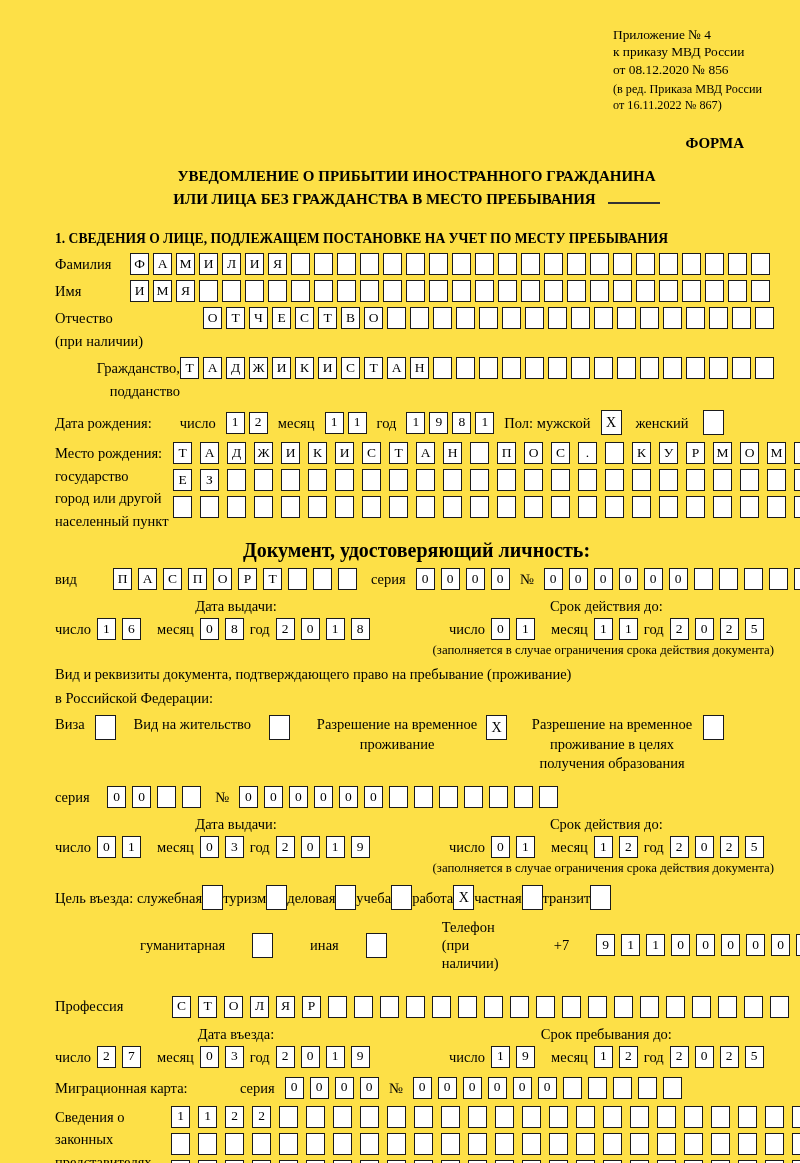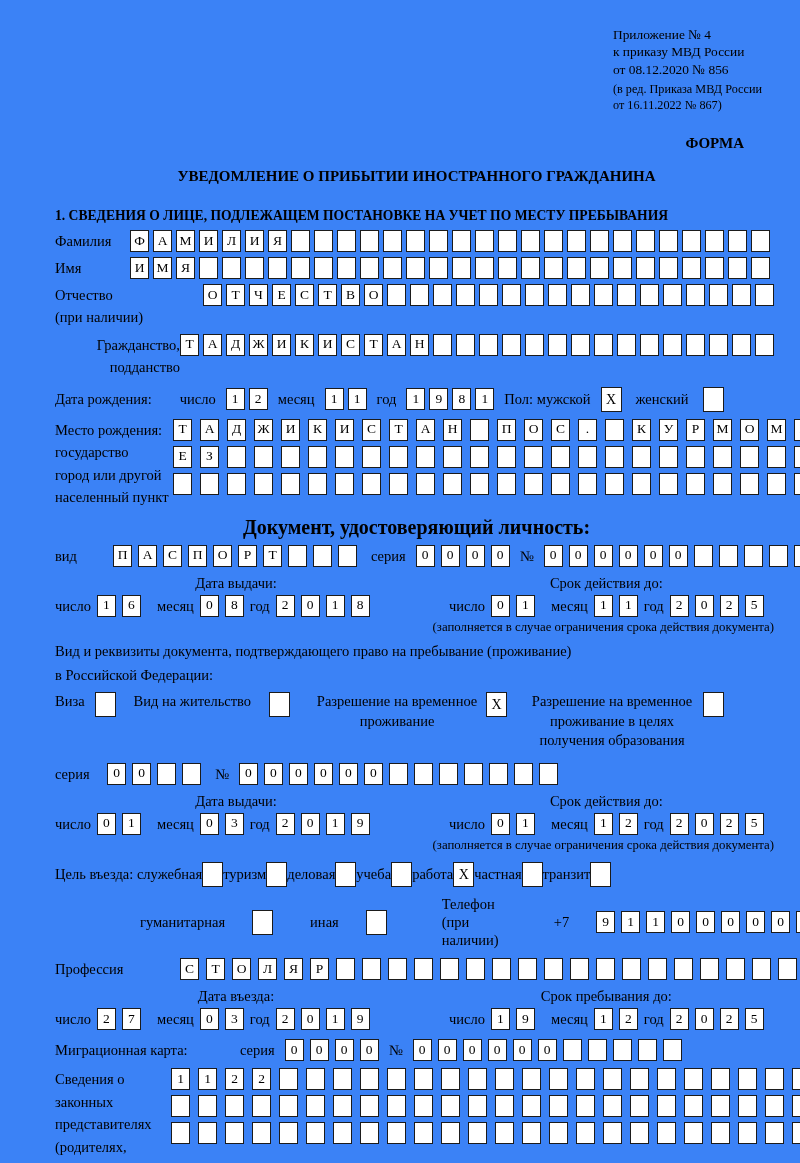--- a/index.html
+++ b/index.html
@@ -1,18 +1,18 @@
 <!DOCTYPE html>
 <html><head>
 <meta charset="utf-8">
 <style>
   html,body{margin:0;padding:0;background:#fff;}
   .page{
     position:relative;width:800px;height:1163px;box-sizing:border-box;
-    background:#3b82f6;color:#000;overflow:hidden;
+    background:#fde047;color:#000;overflow:hidden;
     font-family:"Liberation Serif","DejaVu Serif",serif;
     font-size:14.5px;line-height:1.25;
     padding:26px 22px 14px 55px;
   }
   
   .hdr{margin-left:558px;font-size:13.4px;line-height:1.3;}
   .hdr .rev{font-size:12.2px;margin-top:4px;line-height:1.3;}
   .forma{text-align:right;font-weight:bold;font-size:15px;margin:20px 34px 0 0;}
   .title{text-align:center;font-weight:bold;font-size:15px;margin-top:12px;line-height:1.55;}
   .blankline{display:inline-block;width:52px;border-bottom:2px solid #333;height:13px;margin-left:12px;}
@@ -58,20 +58,23 @@
     <div class="rev">
       <div>(в ред. Приказа МВД России</div>
       <div>от 16.11.2022 № 867)</div>
     </div>
   </div>
 
   <div class="forma">ФОРМА</div>
 
   <div class="title">
     <div>УВЕДОМЛЕНИЕ О ПРИБЫТИИ ИНОСТРАННОГО ГРАЖДАНИНА</div>
+    <div>
+      <span>ИЛИ ЛИЦА БЕЗ ГРАЖДАНСТВА В МЕСТО ПРЕБЫВАНИЯ</span><span class="blankline"></span>
+    </div>
   </div>
 
   <div class="sec">1. СВЕДЕНИЯ О ЛИЦЕ, ПОДЛЕЖАЩЕМ ПОСТАНОВКЕ НА УЧЕТ ПО МЕСТУ ПРЕБЫВАНИЯ</div>
 
   <div class="row">
     <span class="lab w75">Фамилия</span>
     <span class="boxes">
         <span class="cell">Ф</span>
         <span class="cell">А</span>
         <span class="cell">М</span>
@@ -562,21 +565,21 @@
         <span class="cell">0</span>
         <span class="cell">0</span>
         <span class="cell">0</span>
         <span class="cell">0</span>
         <span class="cell">0</span>
         <span class="cell">0</span>
         <span class="cell"></span>
       </span>
   </div>
 
-  <div class="row" style="margin-top:9px;gap:8px;">
+  <div class="row" style="margin-top:23px;">
     <span class="lab w117">Профессия</span>
     <span class="boxes g7">
         <span class="cell">С</span>
         <span class="cell">Т</span>
         <span class="cell">О</span>
         <span class="cell">Л</span>
         <span class="cell">Я</span>
         <span class="cell">Р</span>
         <span class="cell"></span>
         <span class="cell"></span>

